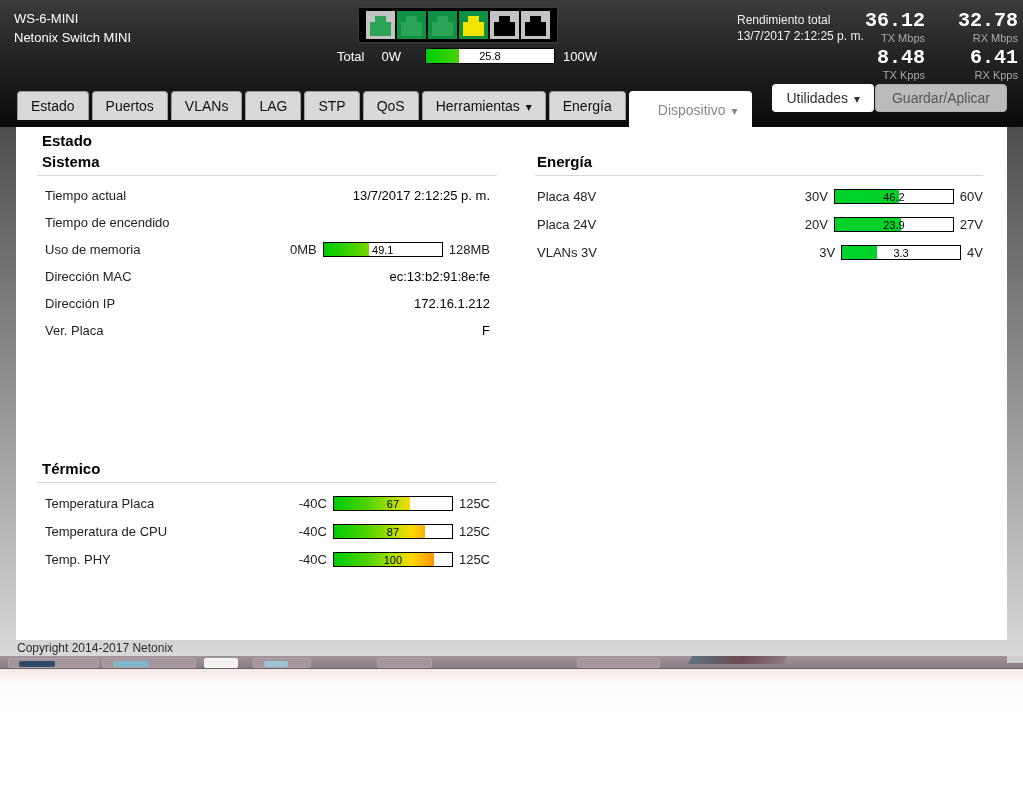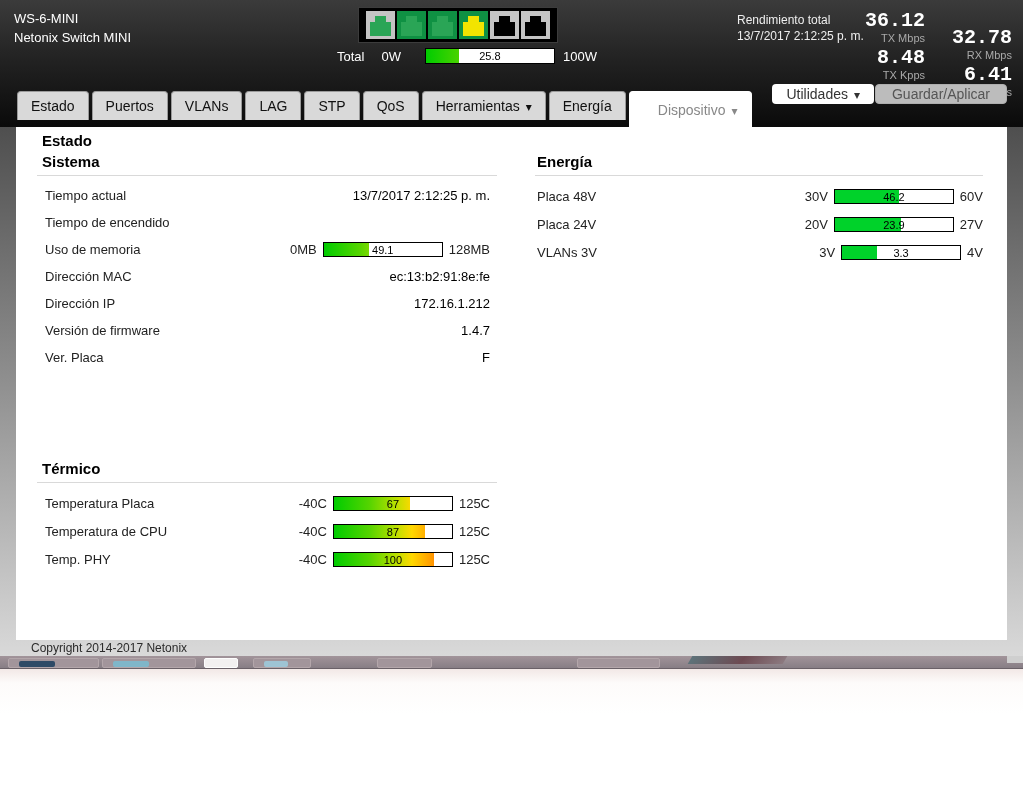--- a/index.html
+++ b/index.html
@@ -35,33 +35,33 @@
   .bar .fill { position:absolute; left:0; top:0; bottom:0; overflow:hidden; }
   .bar .fill.solid { background:#00d22a; }
   .bar .grad { height:100%;
     background:linear-gradient(90deg,#00cc00 0%,#55d400 30%,#b8e000 52%,#ffd800 66%,#ff9900 83%,#ff4400 100%); }
   .bar .bar-label { position:absolute; left:0; right:0; top:0; bottom:0; text-align:center;
     font-size:11px; line-height:14px; color:#000; z-index:2; }
   .bar.wide .bar-label { line-height:15px; }
 
   .stats-title { position:absolute; left:737px; top:12px; font-size:12px; color:#eee; line-height:16px; }
   .stats-col { position:absolute; top:10px; text-align:right; }
-  .stats-col.c1 { right:98px; } .stats-col.c2 { right:11px;margin-top:17px; }
+  .stats-col.c1 { right:98px; } .stats-col.c2 { right:5px; }
   .stats-col .big { font-size:20px; font-weight:bold; color:#fff; line-height:22px;font-family:Liberation Mono, monospace; }
   .stats-col .unit { font-size:11px; color:#a9a9a9; line-height:12px; margin-bottom:3px; }
 
   
   .tabs { position:absolute; left:17px; bottom:0; display:flex; align-items:flex-end; gap:3px; z-index:2; }
   .tab { height:29px; margin-bottom:7px; display:flex; align-items:center; padding:0 13px;
     background:#d9d9d9; border:1px solid #9a9a9a; border-bottom:none;
     border-radius:4px 4px 0 0; font-size:14px; color:#111; white-space:nowrap; cursor:pointer; }
   .tab.active { height:36px; margin-bottom:0; background:#fff; border-color:#fff; color:#888;padding-left:28px; }
   .caret::after { content:"▾"; margin-left:6px; font-size:12px; }
 
-  .btn { position:absolute; top:84px; height:20px; display:flex; align-items:center;
+  .btn { position:absolute; top:84px; height:28px; display:flex; align-items:center;
     border-radius:4px; font-size:14px; cursor:pointer; }
   .btn-util { right:149px; padding:0 14px; background:#fff; color:#333; }
   .btn-save { right:16px; padding:0 16px; background:#bcbcbc; color:#555; border:1px solid #aeaeae; }
 
   
   .content-bg { height:529px; background:linear-gradient(180deg,#4f4f4f 0%,#8f8f8f 48%,#d9d9d9 100%); }
   .panel { position:relative; margin:0 16px; height:513px; background:#fff; }
   .page-title { position:absolute; left:26px; top:5px; font-size:15px; font-weight:bold; color:#000; }
 
   .col { position:absolute; }
@@ -73,21 +73,21 @@
   .rule { height:1px; background:#d9d9d9; margin-top:5px; }
   .rows { margin:6px 0 0 8px; width:445px; }
   .col-power .rows { margin-left:2px; width:446px; }
   .row { display:flex; align-items:center; height:27px; font-size:13px; color:#222; }
   .col-power .row, .col-thermal .row { height:28px; }
   .row .lbl { flex:0 0 auto; }
   .row .val { flex:1; text-align:right; color:#000; }
   .row .bargroup { flex:1; display:flex; align-items:center; justify-content:flex-end; }
   .bargroup .min { margin-right:6px; } .bargroup .max { margin-left:6px; }
 
-  .copyright { padding:1px 0 0 31px; font-size:12px; color:#2b2b2b; }
+  .copyright { padding:1px 0 0 17px; font-size:12px; color:#2b2b2b; }
 
   
   .taskbar { position:relative; height:13px; border-bottom:1px solid #6a6168;
     background:linear-gradient(180deg,#a2949a,#877e85); overflow:hidden; }
   .tb-btn { position:absolute; top:2px; height:10px; border-radius:2px;
     background:#a2959b; border:1px solid #b3a6aa; }
   .tb-blob { position:absolute; top:2px; left:10px; width:36px; height:6px; border-radius:2px; }
   .tb-white { background:#f2f0f0; border-color:#fdfdfd; }
   .tb-deco { position:absolute; left:690px; top:0; width:95px; height:8px;
     background:linear-gradient(100deg,#5d737a 0%,#6d4a52 55%,#8c7a80 100%); transform:skewX(-30deg); }
@@ -225,24 +225,20 @@
           </div>
           <div class="row">
             <span class="lbl">Dirección MAC</span>
             <span class="val">ec:13:b2:91:8e:fe</span>
           </div>
           <div class="row">
             <span class="lbl">Dirección IP</span>
             <span class="val">172.16.1.212</span>
           </div>
           <div class="row">
-            <span class="lbl">Versión de firmware</span>
-            <span class="val">1.4.7</span>
-          </div>
-          <div class="row">
             <span class="lbl">Ver. Placa</span>
             <span class="val">F</span>
           </div>
         </div>
       </div>
 
       <div class="col col-power">
         <h2>Energía</h2>
         <div class="rule"></div>
         <div class="rows">

